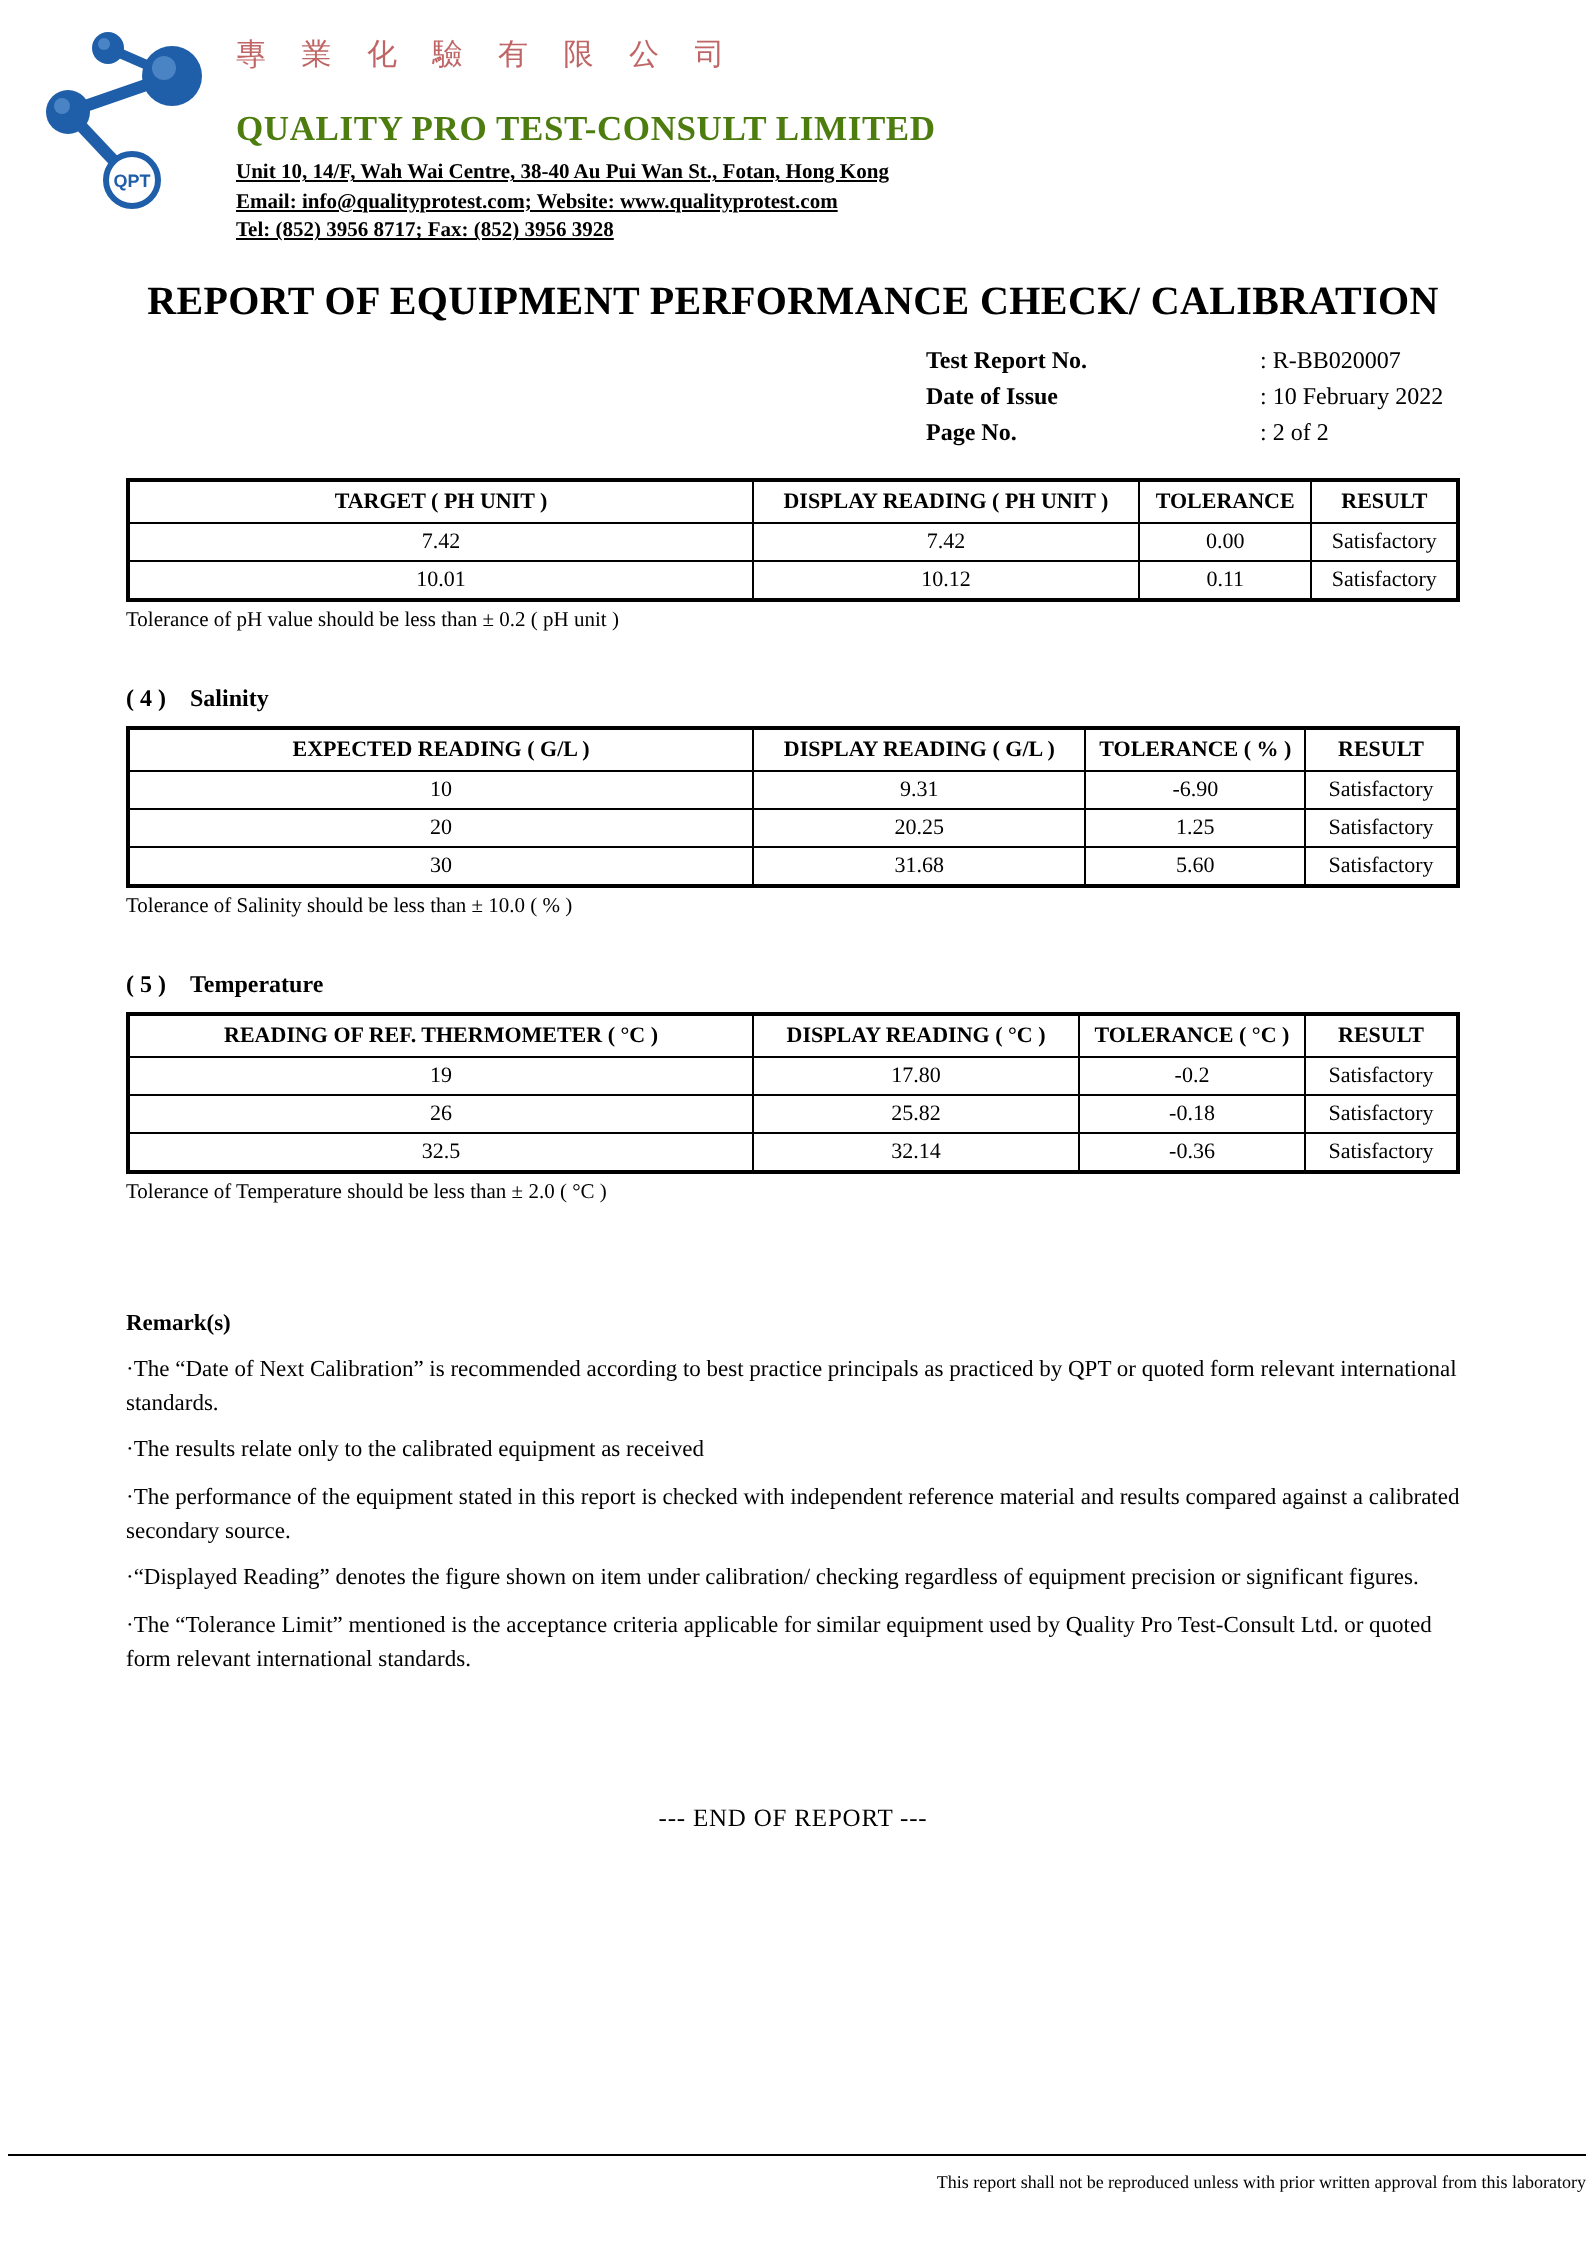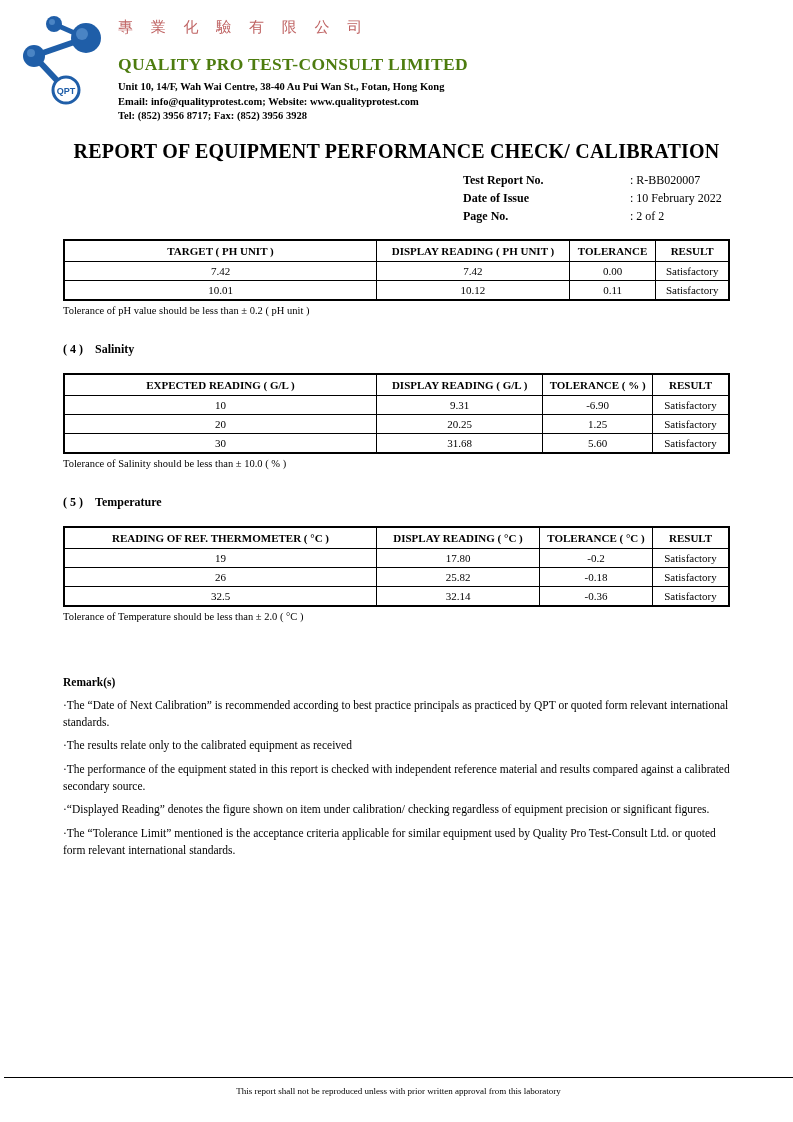--- a/index.html
+++ b/index.html
@@ -7,45 +7,45 @@
   .page {
     width:793px; height:1122px; background:#ffffff; position:relative;
     font-family:"Liberation Serif", serif; color:#000; margin:0 auto; overflow:hidden;
   }
   
   .header { display:flex; align-items:flex-start; padding:10px 0 0 12px; }
   .logo-wrap { width:96px; height:96px; flex:0 0 auto; }
   .header-text { margin-left:10px; padding-top:8px; }
   .zh-name { font-size:15px; font-weight:normal; letter-spacing:7px; color:#c06565; margin-bottom:17px; }
   .en-name { font-size:17.5px; font-weight:bold; color:#4d7c0f; letter-spacing:0.3px; margin-bottom:5px; }
-  .addr { font-size:10.5px; font-weight:bold; line-height:1.4; }
+  .addr { font-size:10.5px; font-weight:bold; line-height:1.4;text-decoration:underline; }
   
   .report-title { text-align:center; font-size:20px; font-weight:bold; margin-top:16px; letter-spacing:0.2px; }
   .info-block { margin:8px 0 14px 463px; font-size:12px; }
   .info-row { display:flex; line-height:1.5; }
   .info-label { width:167px; font-weight:bold; }
   .info-value { font-weight:normal; }
   
   .content { margin:0 63px; }
-  table { width:100%; border-collapse:collapse; border:2px solid #000; margin-top:16px; }
+  table { width:100%; border-collapse:collapse; border:2px solid #000; margin-top:6px; }
   th, td { border:1px solid #000; font-size:11px; text-align:center; padding:3px 4px; font-weight:normal; }
   th { font-weight:bold; padding:4px; }
   .note { font-size:10.5px; margin-top:4px; }
   .section-heading { font-size:12px; font-weight:bold; margin-top:26px; }
   .section-prefix { margin-right:12px; }
   .first-table { margin-top:10px; }
   
   .remarks { margin-top:54px; }
   .remarks-heading { font-size:11.5px; font-weight:bold; margin-bottom:9px; }
   .remark { font-size:11.5px; line-height:1.45; margin-bottom:7px; }
   
   .end-of-report { text-align:center; font-size:12.5px; margin-top:64px; letter-spacing:0.4px; }
   .page-footer {
     position:absolute; left:4px; right:0; bottom:26px;
-    border-top:1px solid #000; padding-top:8px; text-align:center; font-size:9px;
+    border-top:1px solid #000; padding-top:8px; text-align:right; font-size:9px;
   }
 </style>
 </head>
 <body>
 
 <div class="page">
 
   <div class="header">
     <div class="logo-wrap">
       <svg width="96" height="96" viewBox="0 0 96 96" xmlns="http://www.w3.org/2000/svg">
@@ -206,18 +206,19 @@
 
     <div class="remarks">
       <div class="remarks-heading">Remark(s)</div>
       <div class="remark">·The “Date of Next Calibration” is recommended according to best practice principals as practiced by QPT or quoted form relevant international standards.</div>
       <div class="remark">·The results relate only to the calibrated equipment as received</div>
       <div class="remark">·The performance of the equipment stated in this report is checked with independent reference material and results compared against a calibrated secondary source.</div>
       <div class="remark">·“Displayed Reading” denotes the figure shown on item under calibration/ checking regardless of equipment precision or significant figures.</div>
       <div class="remark">·The “Tolerance Limit” mentioned is the acceptance criteria applicable for similar equipment used by Quality Pro Test-Consult Ltd. or quoted form relevant international standards.</div>
     </div>
 
+    <div class="end-of-report">--- END OF REPORT ---</div>
 
   </div>
 
   <div class="page-footer">This report shall not be reproduced unless with prior written approval from this laboratory</div>
 
 </div>
 
 </body></html>

